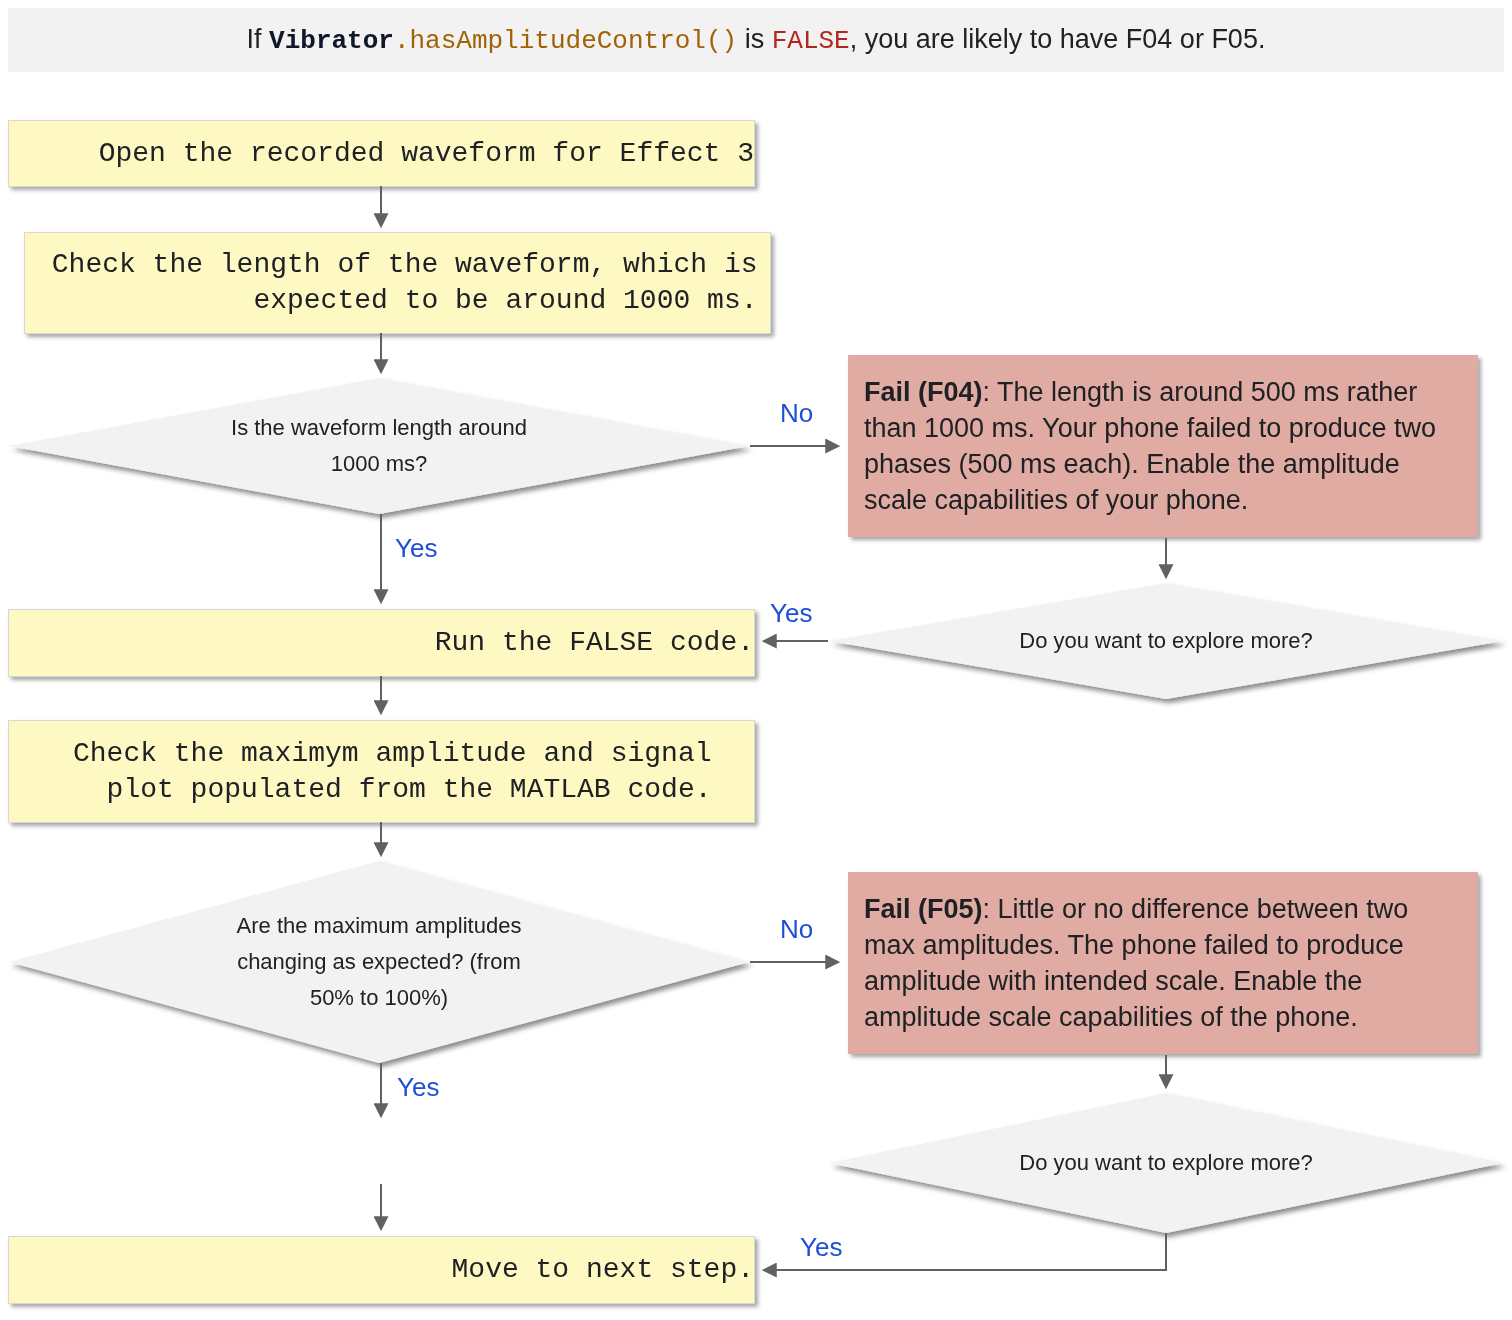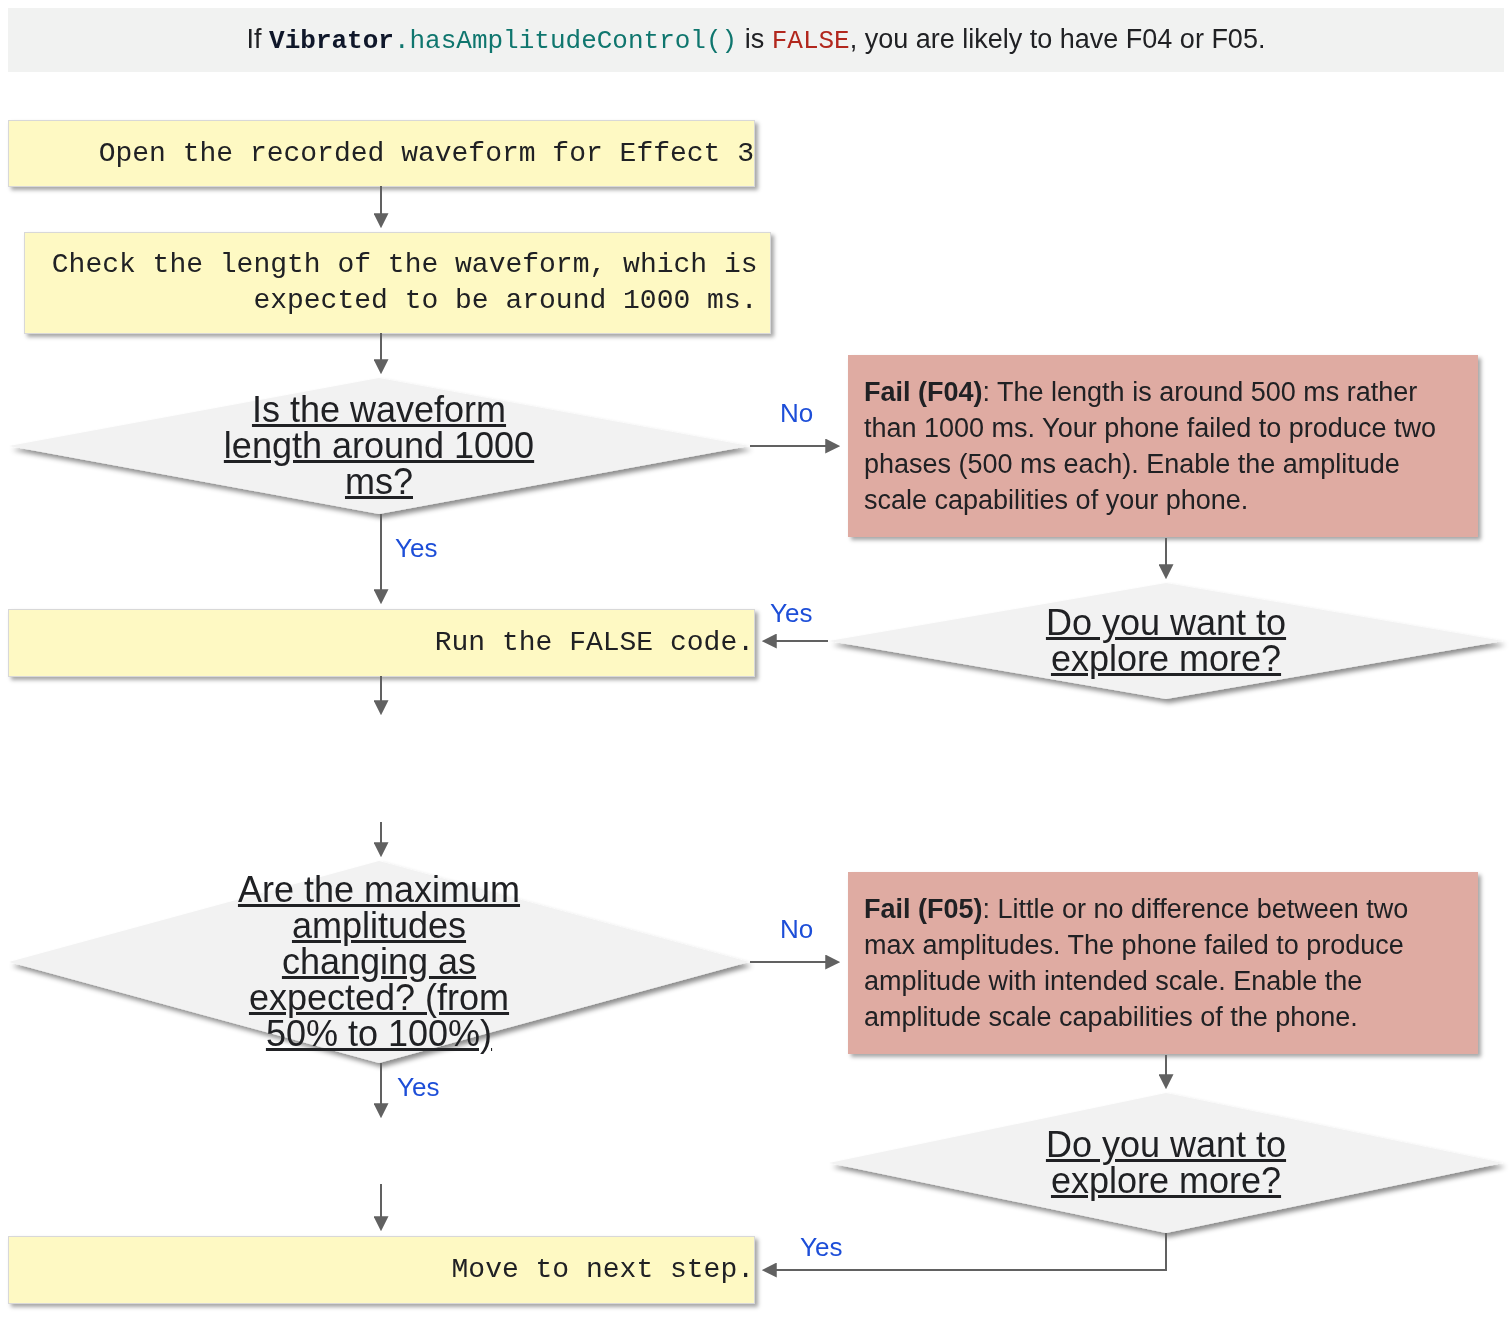--- a/index.html
+++ b/index.html
@@ -8,41 +8,41 @@
     font-family:"Liberation Sans", sans-serif;color:#202124;overflow:hidden;
   }
   
   .banner{
     position:absolute;left:8px;top:8px;width:1496px;height:64px;
     background:#f1f2f1;display:flex;align-items:center;justify-content:center;
     font-size:27px;
   }
   .banner .mono{font-family:"Liberation Mono","DejaVu Sans Mono",monospace;font-size:26px;}
   .banner .obj{color:#0f172a;font-weight:bold;}
-  .banner .meth{color:#0f766e;}
+  .banner .meth{color:#a16207;}
   .banner .val{color:#b2271d;font-weight:normal;}
   
   .node{
     position:absolute;background:#fef9c3;border:1px solid #d8d8d8;
     box-shadow:3px 3px 4px rgba(0,0,0,0.35);
     display:flex;align-items:center;justify-content:center;text-align:right;
     font-size:28px;line-height:36px;font-family:Liberation Mono, monospace;
   }
   .node .inner{width:100%;}
   .fail{
     position:absolute;background:#dfaba2;border:none;
     box-shadow:3px 3px 4px rgba(0,0,0,0.35);
     display:flex;align-items:center;font-size:27px;line-height:36px;text-align:left;
     padding:12px 16px;box-sizing:border-box;
   }
   .b{font-weight:bold;}
   
   .dtext{
     position:absolute;display:flex;align-items:center;justify-content:center;
-    text-align:center;font-size:36px;line-height:36px;z-index:2;text-decoration:underline;
+    text-align:center;font-size:22px;line-height:36px;z-index:2;
   }
   
   .elabel{position:absolute;font-size:26px;z-index:2;color:#1d4ed8;}
   svg.wires{position:absolute;left:0;top:0;z-index:1;}
 </style>
 </head>
 <body>
 
 <div class="canvas">
 
@@ -89,20 +89,23 @@
   </div>
 
   <div class="node" style="left:24px;top:232px;width:745px;height:100px;">
     <div class="inner" style="max-width:720px;margin:0 auto;">Check the length of the waveform, which is expected to be around 1000 ms.</div>
   </div>
 
   <div class="node" style="left:8px;top:609px;width:745px;height:66px;">
     <div class="inner">Run the FALSE code.</div>
   </div>
 
+  <div class="node" style="left:8px;top:720px;width:745px;height:101px;">
+    <div class="inner" style="max-width:660px;margin:0 auto;">Check the maximym amplitude and signal plot populated from the MATLAB code.</div>
+  </div>
 
 
   <div class="node" style="left:8px;top:1236px;width:745px;height:66px;">
     <div class="inner">Move to next step.</div>
   </div>
 
   <div class="fail" style="left:848px;top:355px;width:630px;height:182px;justify-content:center;">
     <div><span class="b">Fail (F04)</span><span>: The length is around 500 ms rather than 1000 ms. Your phone failed to produce two phases (500 ms each). Enable the amplitude scale capabilities of your phone.</span></div>
   </div>
 

